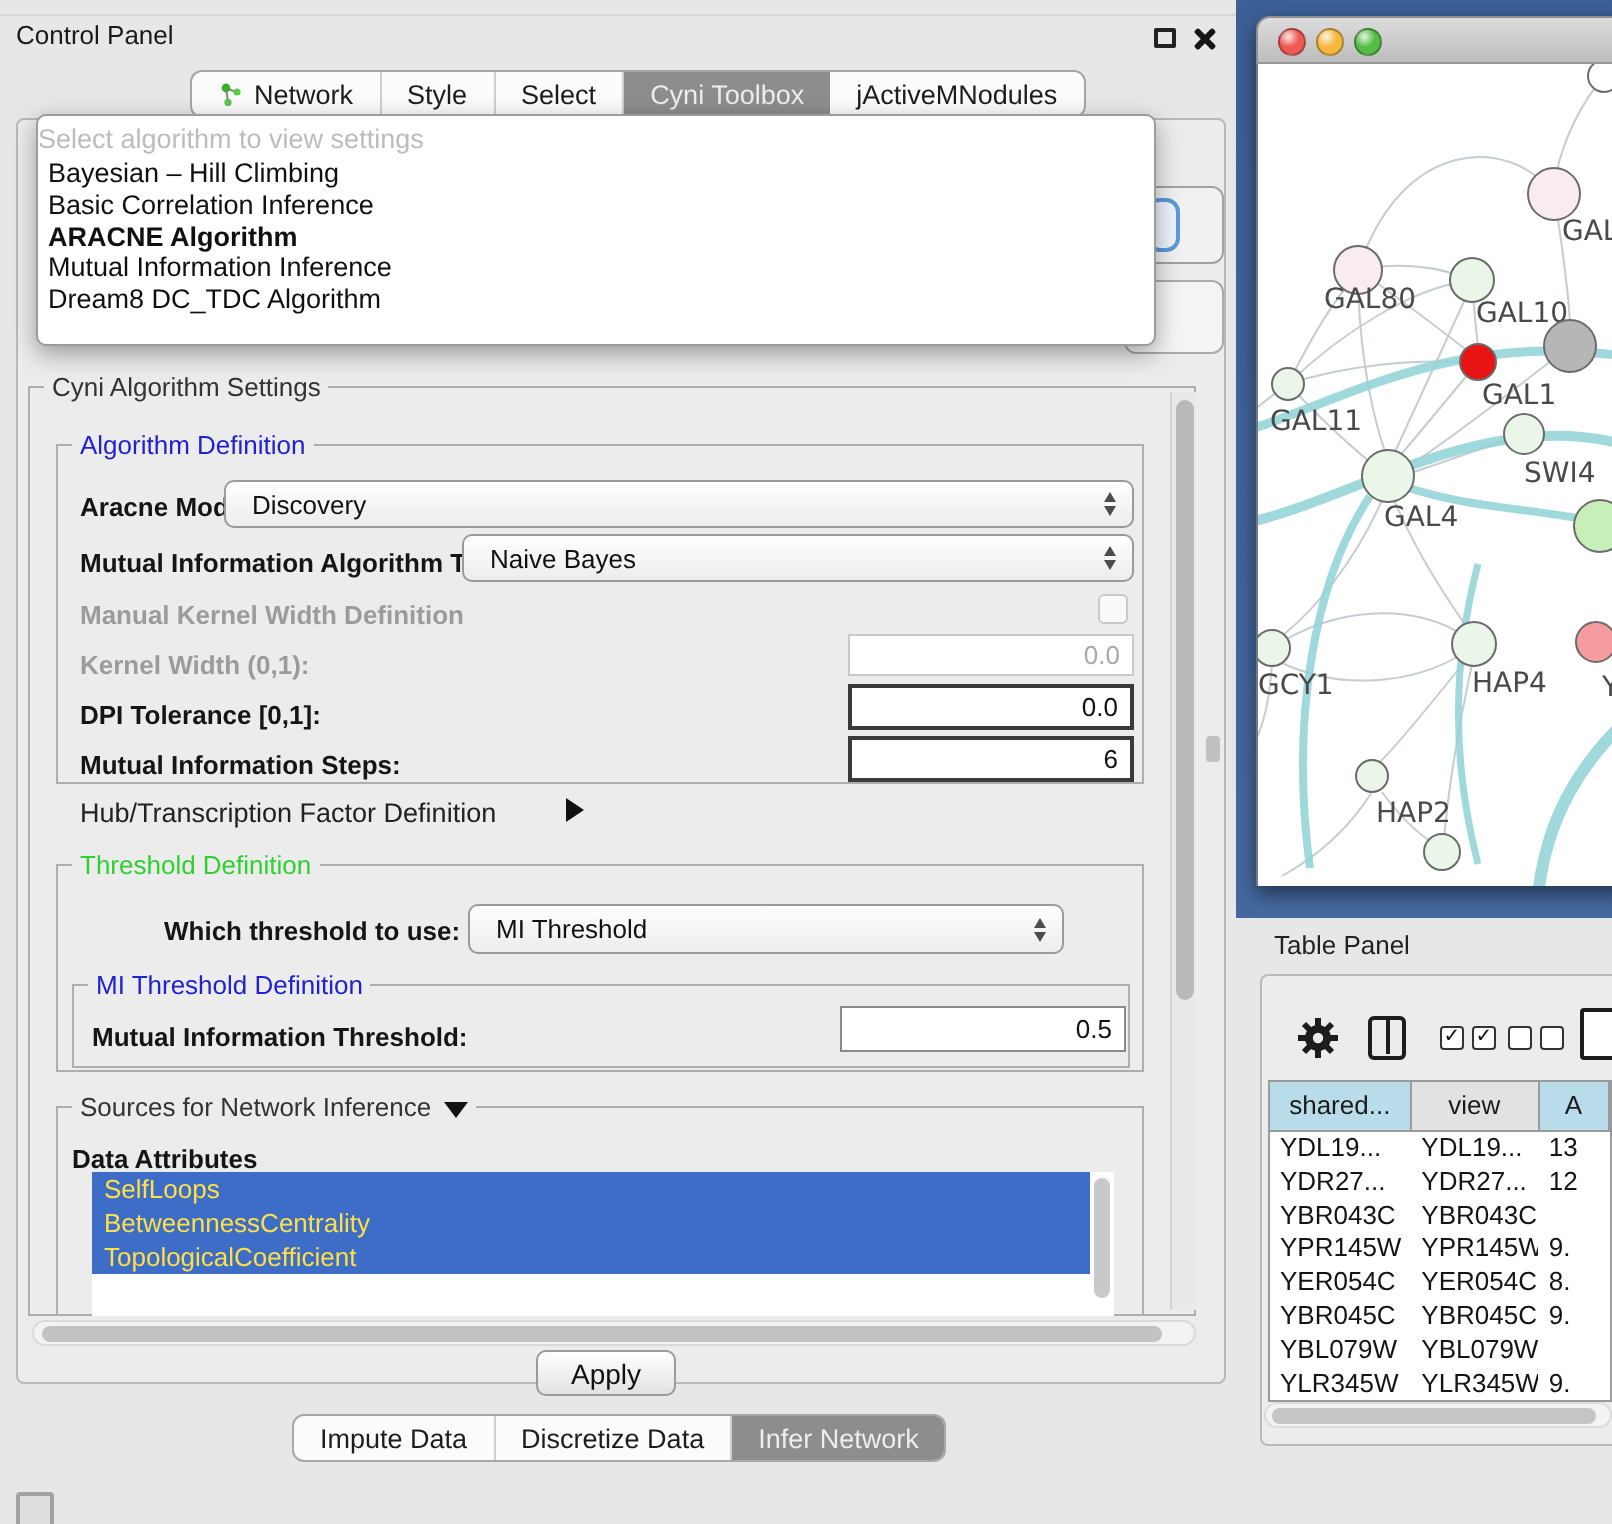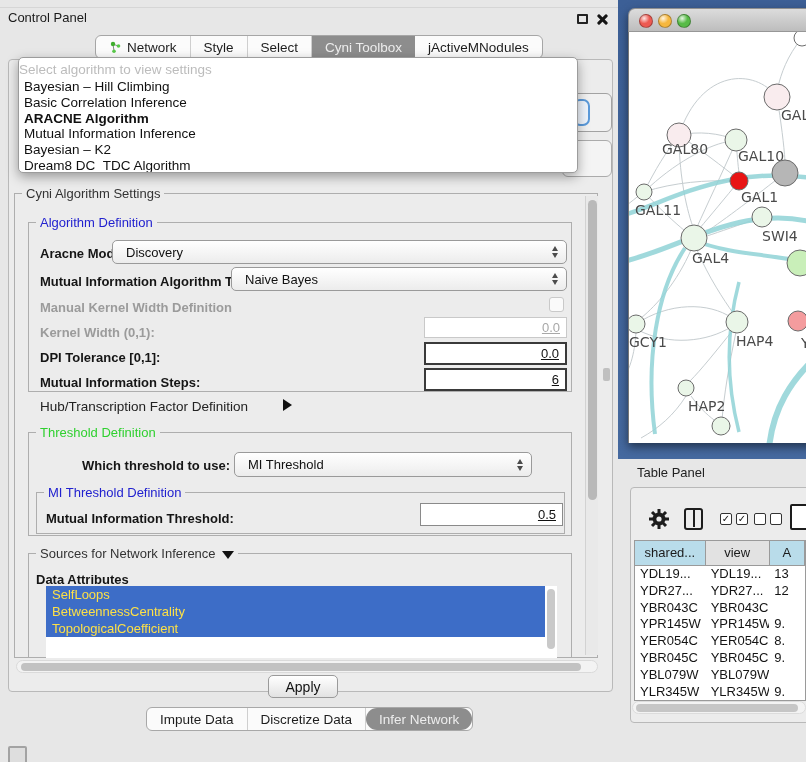--- a/index.html
+++ b/index.html
@@ -15,21 +15,21 @@
   .win-float{left:577px;top:14px;width:11px;height:10px;border:2px solid #222;border-radius:1px;}
   .win-close{left:595px;top:12px;width:14px;height:14px;}
   .win-close i{position:absolute;left:1px;top:6px;width:13px;height:3px;background:#151515;border-radius:1px;}
   .win-close i.a{transform:rotate(45deg);} .win-close i.b{transform:rotate(-45deg);}
   .topline{left:0;top:7px;width:620px;height:1px;background:#d6d6d6;}
   
   .tabbar{left:95px;top:35px;height:24px;display:flex;background:#fbfbfb;border:1px solid #a6a6a6;
           border-radius:6px;overflow:hidden;z-index:5;}
   .tab{display:flex;align-items:center;gap:5px;padding:0 13px;font-size:13.5px;color:#1d1d1d;
        border-right:1px solid #cfcfcf;cursor:default;}
-  .tab:last-child{border-right:none;border-radius:11px;}
+  .tab:last-child{border-right:none;}
   .tab.selected{background:#8d8d8d;color:#ededed;border-right:none;}
   .net-icon{display:inline-block;width:13px;height:13px;}
   
   .content{left:8px;top:59px;width:605px;height:633px;background:#ececec;border:1px solid #b9b9b9;border-radius:4px;}
   .remnantA{left:562px;top:93px;width:50px;height:39px;border:1px solid #a2a2a2;border-radius:6px;background:#f1f1f1;}
   .remnantA .blue{position:absolute;left:10px;top:5px;width:17px;height:27px;border:2px solid #5b9ada;border-radius:7px;background:#eef4fc;}
   .remnantB{left:562px;top:140px;width:50px;height:37px;border:1px solid #ababab;border-radius:6px;background:#f4f4f4;}
   
   .popup{left:18px;top:57px;width:560px;height:116px;background:#fff;border:1px solid #9c9c9c;border-radius:5px;
          box-shadow:0 4px 12px rgba(0,0,0,.35);z-index:50;overflow:hidden;}
@@ -39,21 +39,21 @@
   
   .group{position:absolute;border:1px solid #aeaeae;}
   .gtitle{position:absolute;font-size:13px;background:#ececec;padding:0 4px;white-space:nowrap;color:#333;}
   .gtitle.blue{color:#2121cf;} .gtitle.green{color:#2fd02f;}
   .combo{position:absolute;border:1px solid #9a9a9a;border-radius:5px;background:linear-gradient(#ffffff,#ececec);
          font-size:13px;color:#111;display:flex;align-items:center;padding:0 22px 0 13px;}
   .arrows{position:absolute;right:8px;top:50%;transform:translateY(-50%);display:flex;flex-direction:column;gap:2px;}
   .tri-up{width:0;height:0;border-left:3.5px solid transparent;border-right:3.5px solid transparent;border-bottom:5px solid #4c4c4c;}
   .tri-dn{width:0;height:0;border-left:3.5px solid transparent;border-right:3.5px solid transparent;border-top:5px solid #4c4c4c;}
   .field{position:absolute;background:#fff;border:1px solid #9a9a9a;font-size:13px;color:#111;
-         display:flex;align-items:center;justify-content:flex-end;padding:0 6px;text-decoration:underline;}
+         display:flex;align-items:center;justify-content:flex-end;padding:0 6px;}
   .field.dis{border-color:#c9c9c9;color:#a8a8a8;}
   .field.dark{border:2px solid #3a3a3a;}
   .checkbox{position:absolute;width:15px;height:15px;border:1.5px solid #c9c9c9;border-radius:3px;background:#fafafa;}
   .tri-right{position:absolute;width:0;height:0;border-top:6px solid transparent;border-bottom:6px solid transparent;border-left:9px solid #111;}
   .tri-down-b{display:inline-block;width:0;height:0;border-left:6px solid transparent;border-right:6px solid transparent;border-top:8px solid #111;margin-left:6px;vertical-align:middle;}
   .attr-list{left:46px;top:586px;width:511px;height:72px;background:#fff;overflow:hidden;}
   .attr-item{height:17px;line-height:17px;background:#3d6dc7;color:#fde047;font-size:13px;padding-left:6px;width:499px;}
   .attr-scroll{position:absolute;right:2px;top:3px;width:8px;height:60px;background:#c9c9c9;border-radius:4px;}
   .vscroll{left:585px;top:196px;width:13px;height:459px;background:#e9e9e9;border-left:1px solid #d2d2d2;}
   .vthumb{position:absolute;left:2px;top:4px;width:9px;height:300px;background:#b9b9b9;border-radius:5px;}
@@ -135,21 +135,20 @@
     </div>
   <div class="abs remnantB"></div>
 
   <div class="abs popup">
     <div class="popup-ph">Select algorithm to view settings</div>
     <div id="dd-items">
         <div class="popup-item">Bayesian – Hill Climbing</div>
         <div class="popup-item">Basic Correlation Inference</div>
         <div class="popup-item bold">ARACNE Algorithm</div>
         <div class="popup-item">Mutual Information Inference</div>
-        <div class="popup-item">Bayesian – K2</div>
         <div class="popup-item">Dream8 DC_TDC Algorithm</div>
       </div>
   </div>
 
   <div class="group" style="left:14px;top:193px;width:584px;height:465px;"></div>
   <div class="gtitle" style="left:22px;top:186px;">Cyni Algorithm Settings</div>
 
   <div class="abs vscroll">
       <span class="vthumb"></span>
     </div>

